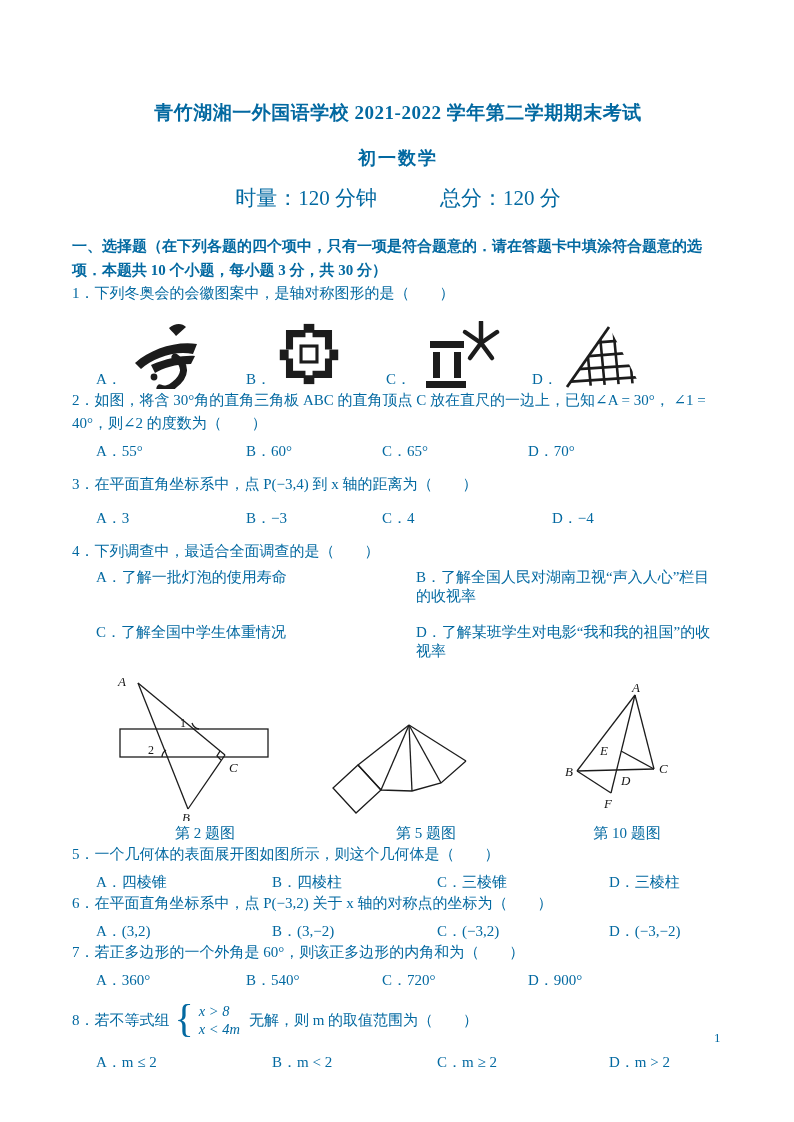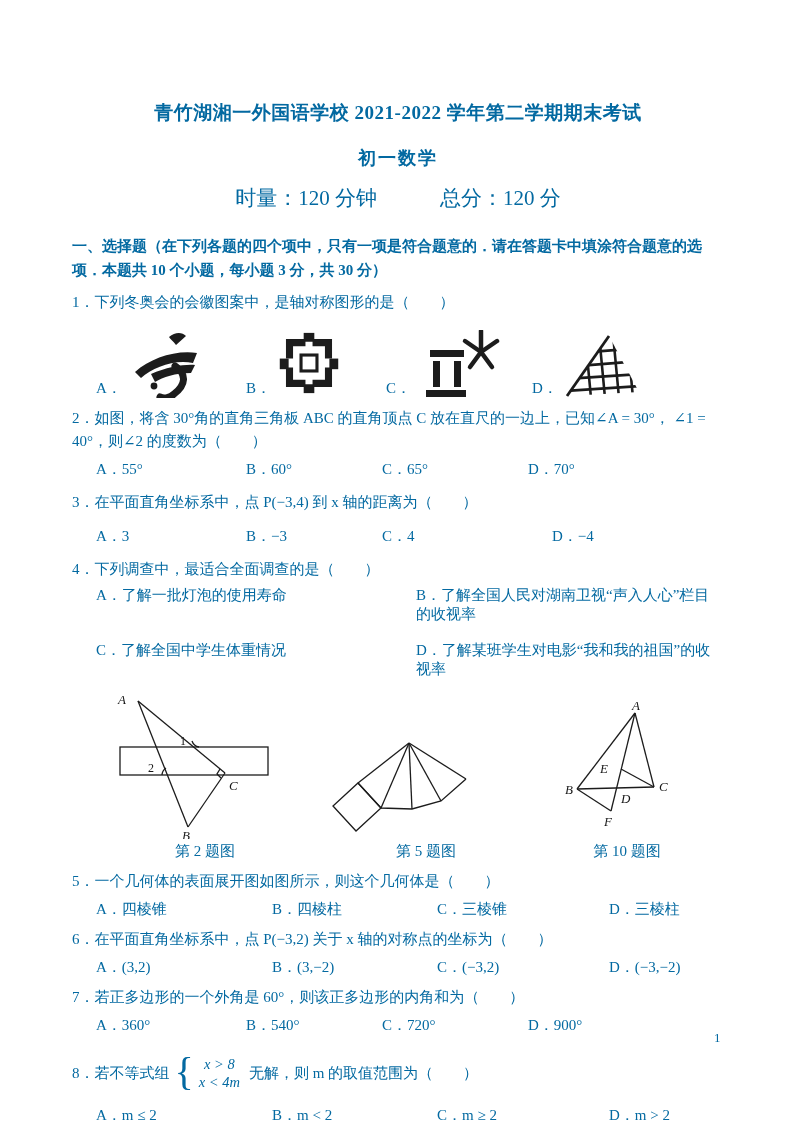--- a/index.html
+++ b/index.html
@@ -3,36 +3,36 @@
 <meta charset="utf-8">
 <style>
   html,body{margin:0;padding:0;background:#fff;}
   .page{position:relative;width:794px;height:1122px;background:#ffffff;overflow:hidden;
         font-family:"Liberation Serif","DejaVu Serif",serif;color:#0369a1;}
   .content{padding:100px 70px 0 72px;}
   .title{text-align:center;font-weight:bold;font-size:19px;letter-spacing:.5px;}
   .subtitle{text-align:center;font-weight:bold;font-size:18px;margin-top:20px;letter-spacing:2px;}
   .meta{text-align:center;font-size:21px;margin-top:14px;}
   .sec-heading{font-weight:bold;font-size:15px;line-height:1.6;margin-top:22px;}
-  .stem{font-size:15px;line-height:1.58;margin-top:9px;}
+  .stem{font-size:15px;line-height:1.58;}
   .opts{display:grid;padding-left:24px;font-size:15px;margin-top:6px;}
   .opts.t1{grid-template-columns:150px 136px 146px auto;}
   .opts.t2{grid-template-columns:176px 165px 172px auto;}
   .opts.t3{grid-template-columns:320px auto;row-gap:17px;margin-top:5px;}
   .emblems{display:grid;grid-template-columns:150px 140px 146px auto;padding-left:24px;
            margin-top:5px;align-items:end;height:78px;}
   .emblem-cell{display:flex;align-items:flex-end;gap:7px;font-size:15px;}
   .emblem-cell svg{display:block;}
   .figs{display:flex;align-items:flex-end;gap:16px;margin-top:10px;padding-left:28px;}
   .fig{text-align:center;}
   .fig .cap{font-size:15px;margin-top:3px;}
   .fig svg{display:block;margin:0 auto;}
   .figlabel{font-style:italic;font-size:13px;fill:#161616;font-family:"Liberation Serif",serif;}
   .fignum{font-size:12px;fill:#161616;font-family:"Liberation Serif",serif;}
-  .q8line{display:flex;align-items:center;gap:5px;font-size:15px;margin-top:20px;text-align:center;}
+  .q8line{display:flex;align-items:center;gap:5px;font-size:15px;margin-top:12px;}
   .brace{font-size:40px;font-weight:400;line-height:.9;transform:translateY(-1px);}
   .cases{display:flex;flex-direction:column;line-height:1.3;font-size:14.5px;}
   .cases i{font-style:italic;}
   .q8line .suffix{margin-left:4px;}
   .pagenum{position:absolute;left:714px;top:1030px;font-size:13px;}
   .ink{stroke:#1c1c1c;fill:none;stroke-width:1.3;}
 </style>
 </head>
 <body>
 

